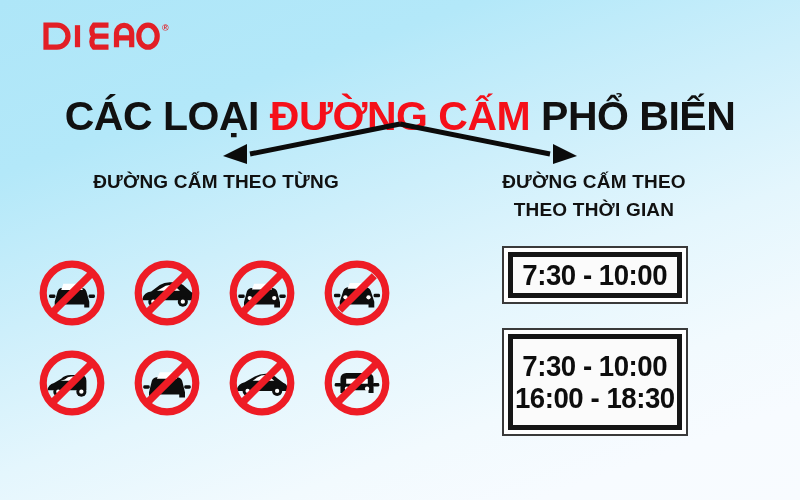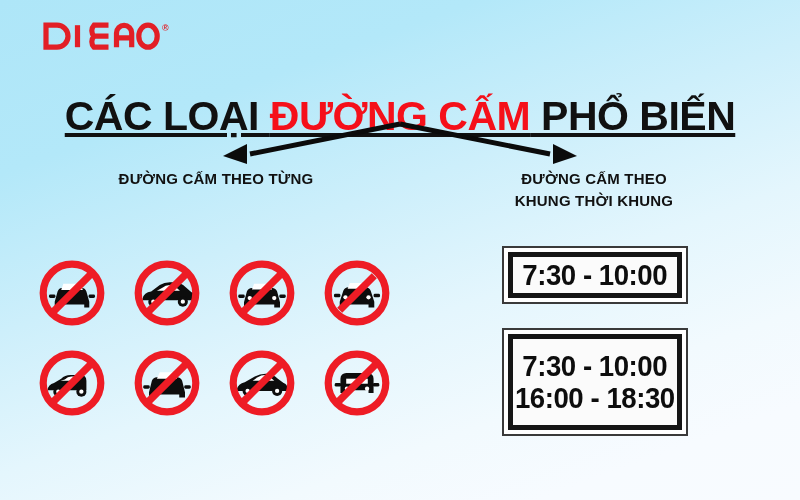--- a/index.html
+++ b/index.html
@@ -59,21 +59,20 @@
     left: 0;
     top: 68px;
     width: 800px;
     text-align: center;
     font-size: 41px;
     font-weight: bold;
     letter-spacing: -0.5px;
     line-height: 1.05;
     color: #111111;
     white-space: nowrap;
-    text-decoration: underline;
   }
   #main-title .t-red {
     color: #f5101a;
   }
   #main-title .t-black {
     color: #111111;
   }
 
   
   #branch-arrow {
@@ -81,21 +80,21 @@
     left: 195px;
     top: 112px;
     width: 410px;
     height: 60px;
   }
 
   
   .col-heading {
     position: absolute;
     text-align: center;
-    font-size: 15px;
+    font-size: 19px;
     font-weight: bold;
     color: #111111;
     line-height: 1.45;
     letter-spacing: 0.2px;
   }
   #heading-left {
     left: 26px;
     top: 168px;
     width: 380px;
   }
@@ -202,21 +201,21 @@
     <polygon points="52,52 28,44 52,32" fill="#0b0b0b"></polygon>
     <polygon points="358,52 382,44 358,32" fill="#0b0b0b"></polygon>
   </svg>
 
   <div class="col-heading" id="heading-left">
     <div>ĐƯỜNG CẤM THEO TỪNG</div>
   </div>
 
   <div class="col-heading" id="heading-right">
     <div>ĐƯỜNG CẤM THEO</div>
-    <div>KHUNG THỜI KHUNG</div>
+    <div>THEO THỜI GIAN</div>
   </div>
 
   <div id="sign-grid">
 
     <div class="sign-cell">
       <svg width="72" height="72" viewBox="0 0 100 100">
         <g>
           <path d="M26 62 l4 -14 a7 7 0 0 1 6 -5 h28 a7 7 0 0 1 6 5 l4 14 v8 h-7 v-4 H33 v4 h-7 Z" fill="#0d0d0d"></path>
           <path d="M35 46 l3 -9 h24 l3 9 Z" fill="#ffffff"></path>
           <rect x="18" y="52" width="9" height="5" rx="2" fill="#0d0d0d"></rect>

